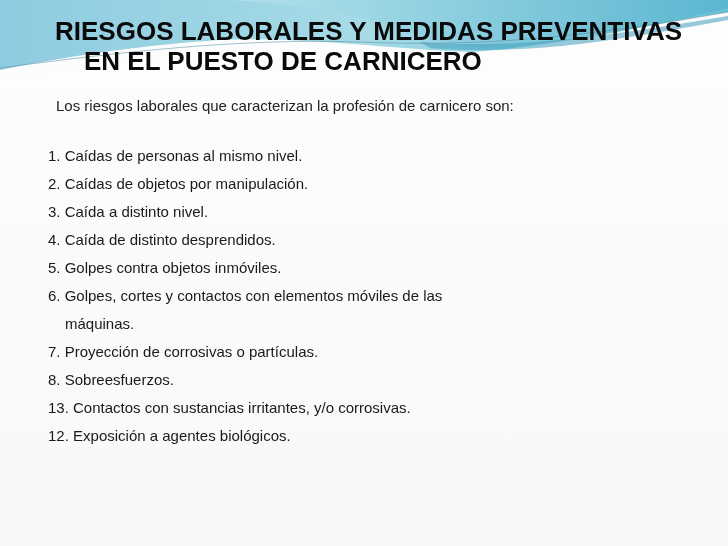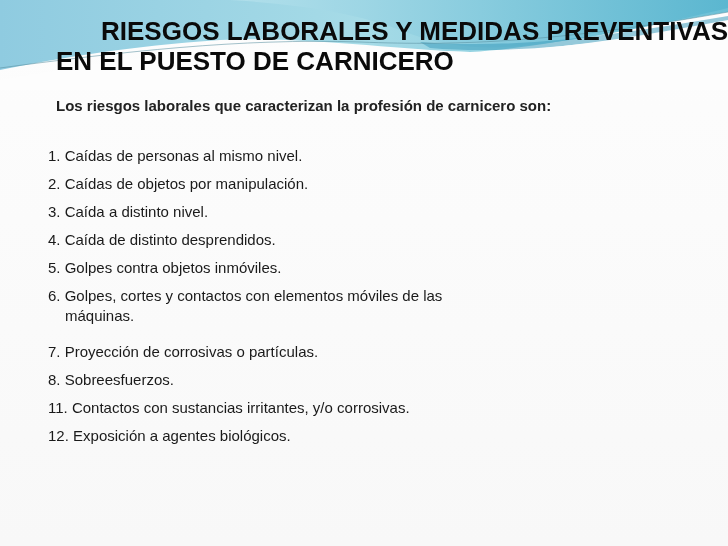--- a/index.html
+++ b/index.html
@@ -35,36 +35,35 @@
       font-family: "Liberation Sans", sans-serif;
       font-weight: bold;
       font-size: 26px;
       line-height: 30px;
       text-align: center;
       color: #0a0a0a;
       letter-spacing: 0px;
     }
     .title .line1 {
       display: block;
-      text-align: right;
+      text-align: center;
       padding-left: 9px;
     }
     .title .line2 {
       display: block;
       text-align: left;
-      padding-left: 56px;
+      padding-left: 84px;
     }
     .intro {
       position: absolute;
       left: 56px;
       top: 97px;
       font-size: 15px;
       color: #222;
       margin: 0;
-      font-weight: bold;
     }
     .risk-list {
       position: absolute;
       left: 48px;
       top: 146px;
       margin: 0;
       padding: 0;
       list-style: none;
       font-size: 15px;
       color: #1a1a1a;
@@ -78,20 +77,21 @@
       height: 56px;
       white-space: normal;
       width: 520px;
     }
     .risk-list li .num {
       display: inline;
     }
     .risk-list li .cont {
       display: block;
       padding-left: 17px;
+      margin-top: 8px;
     }
   </style>
 </head>
 <body>
 
 <div class="slide">
 
   <svg class="wave" viewBox="0 0 728 90" preserveAspectRatio="none">
     <defs>
       <linearGradient id="g1" x1="0" y1="0" x2="1" y2="0">
@@ -125,17 +125,17 @@
 
   <ul class="risk-list">
     <li><span class="num">1.</span> <span>Caídas de personas al mismo nivel.</span></li>
     <li><span class="num">2.</span> <span>Caídas de objetos por manipulación.</span></li>
     <li><span class="num">3.</span> <span>Caída a distinto nivel.</span></li>
     <li><span class="num">4.</span> <span>Caída de distinto desprendidos.</span></li>
     <li><span class="num">5.</span> <span>Golpes contra objetos inmóviles.</span></li>
     <li class="wrap"><span class="num">6.</span> <span>Golpes, cortes y contactos con elementos móviles de las</span><span class="cont">máquinas.</span></li>
     <li><span class="num">7.</span> <span>Proyección de corrosivas o partículas.</span></li>
     <li><span class="num">8.</span> <span>Sobreesfuerzos.</span></li>
-    <li><span class="num">11.</span> <span>Contactos con sustancias irritantes, y/o corrosivas.</span></li>
+    <li><span class="num">13.</span> <span>Contactos con sustancias irritantes, y/o corrosivas.</span></li>
     <li><span class="num">12.</span> <span>Exposición a agentes biológicos.</span></li>
   </ul>
 
 </div>
 
 </body></html>

